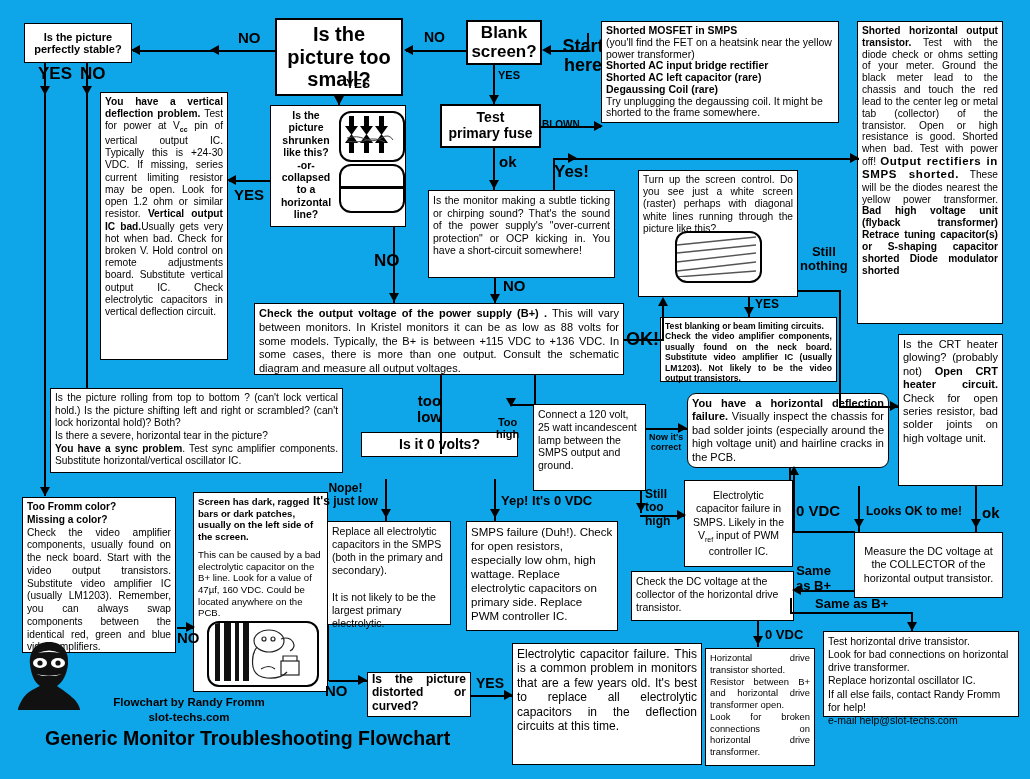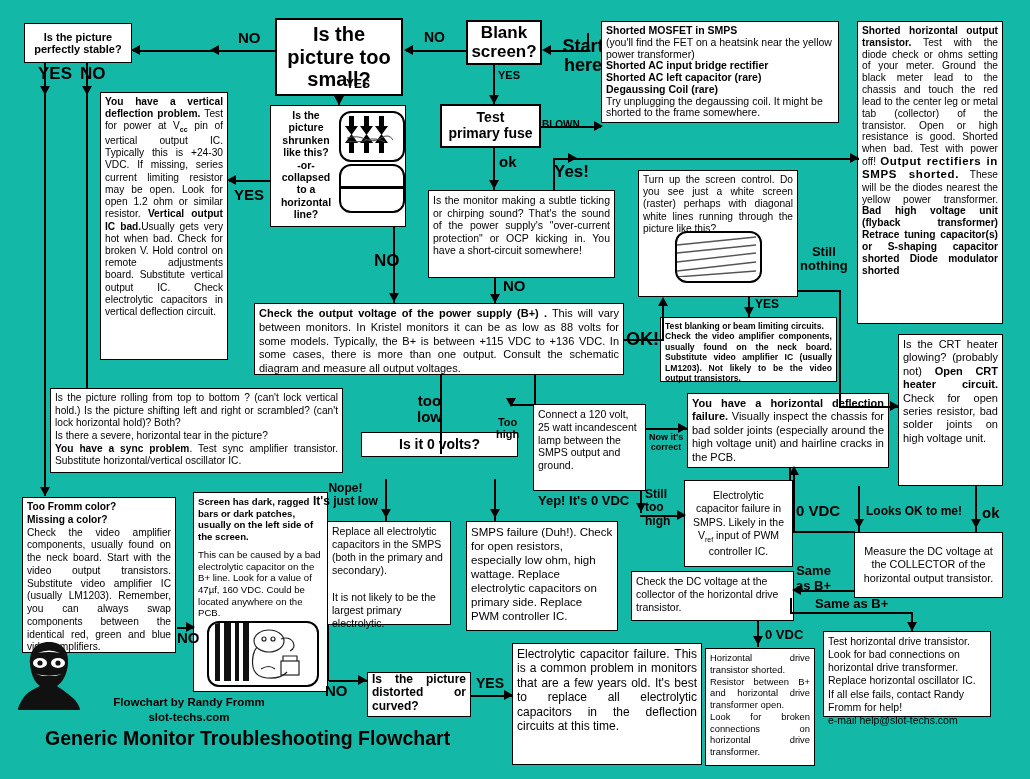--- a/index.html
+++ b/index.html
@@ -1,17 +1,17 @@
 <!DOCTYPE html>
 <html><head>
 <meta charset="utf-8">
 <style>
   html,body{margin:0;padding:0;background:#fff;}
   body{font-family:"Liberation Sans",sans-serif;color:#000;}
-  #root{position:relative;width:1030px;height:779px;background:#14b8a6;overflow:hidden;}
+  #root{position:relative;width:1030px;height:779px;background:#0ea5e9;overflow:hidden;}
   .box{position:absolute;border:1.5px solid #000;background:#fff;box-sizing:border-box;
        padding:3px 4px;line-height:1.12;}
   .box.thick{border-width:2px;}
   .ctr{text-align:center;}
   .just{text-align:justify;}
   .b{font-weight:bold;}
   .lbl{position:absolute;font-weight:bold;white-space:pre;line-height:1;}
   .ln{position:absolute;background:#000;}
   .h{height:1.5px;}
   .v{width:1.5px;}
@@ -140,32 +140,32 @@
 Check the video amplifier components, usually found on the neck board.  Substitute video amplifier IC (usually LM1203). Not likely to be the video output transistors.</span>
   </div>
 
   <div class="box just" style="left:898px;top:334px;width:105px;height:152px;font-size:11px;line-height:1.22;">
     <span>Is the CRT heater glowing? (probably not) </span><span class="b">Open CRT heater circuit.</span><span> Check for open series resistor, bad solder joints on high voltage unit.</span>
   </div>
 
   <div class="box just" style="left:50px;top:388px;width:293px;height:85px;font-size:10.2px;line-height:1.24;">
     <div>Is the picture rolling from top to bottom ? (can't lock vertical hold.) Is the picture shifting left and right or scrambled? (can't lock horizontal hold)? Both?</div>
     <div>Is there a severe, horizontal tear in the picture?</div>
-    <div><span class="b">You  have a  sync problem</span><span>. Test sync amplifier transistor.  Substitute  horizontal/vertical oscillator IC.</span></div>
+    <div><span class="b">You  have a  sync problem</span><span>. Test sync amplifier components.  Substitute  horizontal/vertical oscillator IC.</span></div>
   </div>
 
   <div class="box ctr b" style="left:361px;top:432px;width:157px;height:25px;font-size:14px;display:flex;align-items:center;justify-content:center;">
     <span>Is it 0 volts?</span>
   </div>
 
   <div class="box" style="left:533px;top:404px;width:113px;height:87px;font-size:10.5px;line-height:1.22;">
     <span>Connect a 120 volt, 25 watt incandescent lamp between the SMPS output and ground.</span>
   </div>
 
-  <div class="box just" style="left:687px;top:393px;width:202px;height:75px;font-size:11px;line-height:1.22;">
+  <div class="box just" style="left:687px;top:393px;width:202px;height:75px;font-size:11px;line-height:1.22;border-radius:9px;">
     <span class="b">You have a horizontal deflection failure.</span><span> Visually inspect the chassis for bad solder joints (especially around the high voltage unit) and hairline cracks in the PCB.</span>
   </div>
 
   <div class="box just" style="left:22px;top:497px;width:154px;height:156px;font-size:10.2px;line-height:1.25;">
     <div class="b">Too Fromm color?</div>
     <div class="b">Missing a color?</div>
     <div>Check the video amplifier components, usually found on the neck board. Start with the video output transistors. Substitute video amplifier IC (usually LM1203). Remember, you can always swap components between the identical red, green and blue video amplifiers.</div>
   </div>
 
   <div style="position:absolute;left:16px;top:638px;width:66px;height:72px;">
@@ -247,21 +247,21 @@
   <div class="box just" style="left:512px;top:643px;width:190px;height:122px;font-size:12px;line-height:1.2;">
     <span>Electrolytic capacitor failure. This is a common problem in monitors that are a few years old. It's best to replace all electrolytic capacitors in the deflection circuits at this time.</span>
   </div>
 
   <div class="box just" style="left:705px;top:648px;width:110px;height:118px;font-size:9.4px;line-height:1.25;">
     <span style="white-space:pre-line">Horizontal drive transistor shorted.
 Resistor between B+ and horizontal drive transformer open.
 Look for broken connections on horizontal drive transformer.</span>
   </div>
 
-  <div class="box" style="left:823px;top:631px;width:168px;height:86px;font-size:10.5px;line-height:1.25;">
+  <div class="box" style="left:823px;top:631px;width:196px;height:86px;font-size:10.5px;line-height:1.25;">
     <span style="white-space:pre-line">Test horizontal drive transistor.
 Look for bad connections on horizontal drive transformer.
 Replace horizontal oscillator IC.
 If all else fails, contact Randy Fromm for help!
 e-mail  help@slot-techs.com</span>
   </div>
 
   <div class="box ctr b" style="left:367px;top:672px;width:104px;height:45px;font-size:12px;display:flex;align-items:flex-end;justify-content:center;">
     <span style="text-align:justify">Is the picture distorted or curved?</span>
   </div>
@@ -351,21 +351,21 @@
   <div class="lbl ctr" style="left:496px;top:416px;font-size:11px;white-space:pre-line;line-height:1.12;">Too
 high</div>
 
   <div class="ln v" style="left:385px;top:479px;height:42px;"></div>
   <div class="arw ad" style="left:381px;top:509px;"></div>
   <div class="lbl ctr" style="left:313px;top:482px;font-size:12px;white-space:pre-line;line-height:1.12;">Nope!
 It's just low</div>
 
   <div class="ln v" style="left:494px;top:479px;height:42px;"></div>
   <div class="arw ad" style="left:490px;top:509px;"></div>
-  <div class="lbl" style="left:501px;top:494px;font-size:13px;margin-left:37px;">Yep! It's 0 VDC</div>
+  <div class="lbl" style="left:501px;top:494px;font-size:13px;">Yep! It's 0 VDC</div>
 
   <div class="ln v" style="left:640px;top:491px;height:22px;"></div>
   <div class="arw ad" style="left:636px;top:503px;"></div>
   <div class="ln h" style="left:640px;top:515px;width:44px;"></div>
   <div class="arw ar" style="left:677px;top:510px;"></div>
   <div class="lbl" style="left:645px;top:488px;font-size:12px;white-space:pre-line;line-height:1.12;">Still
 too
 high</div>
 
   <div class="ln h" style="left:646px;top:428px;width:41px;"></div>

